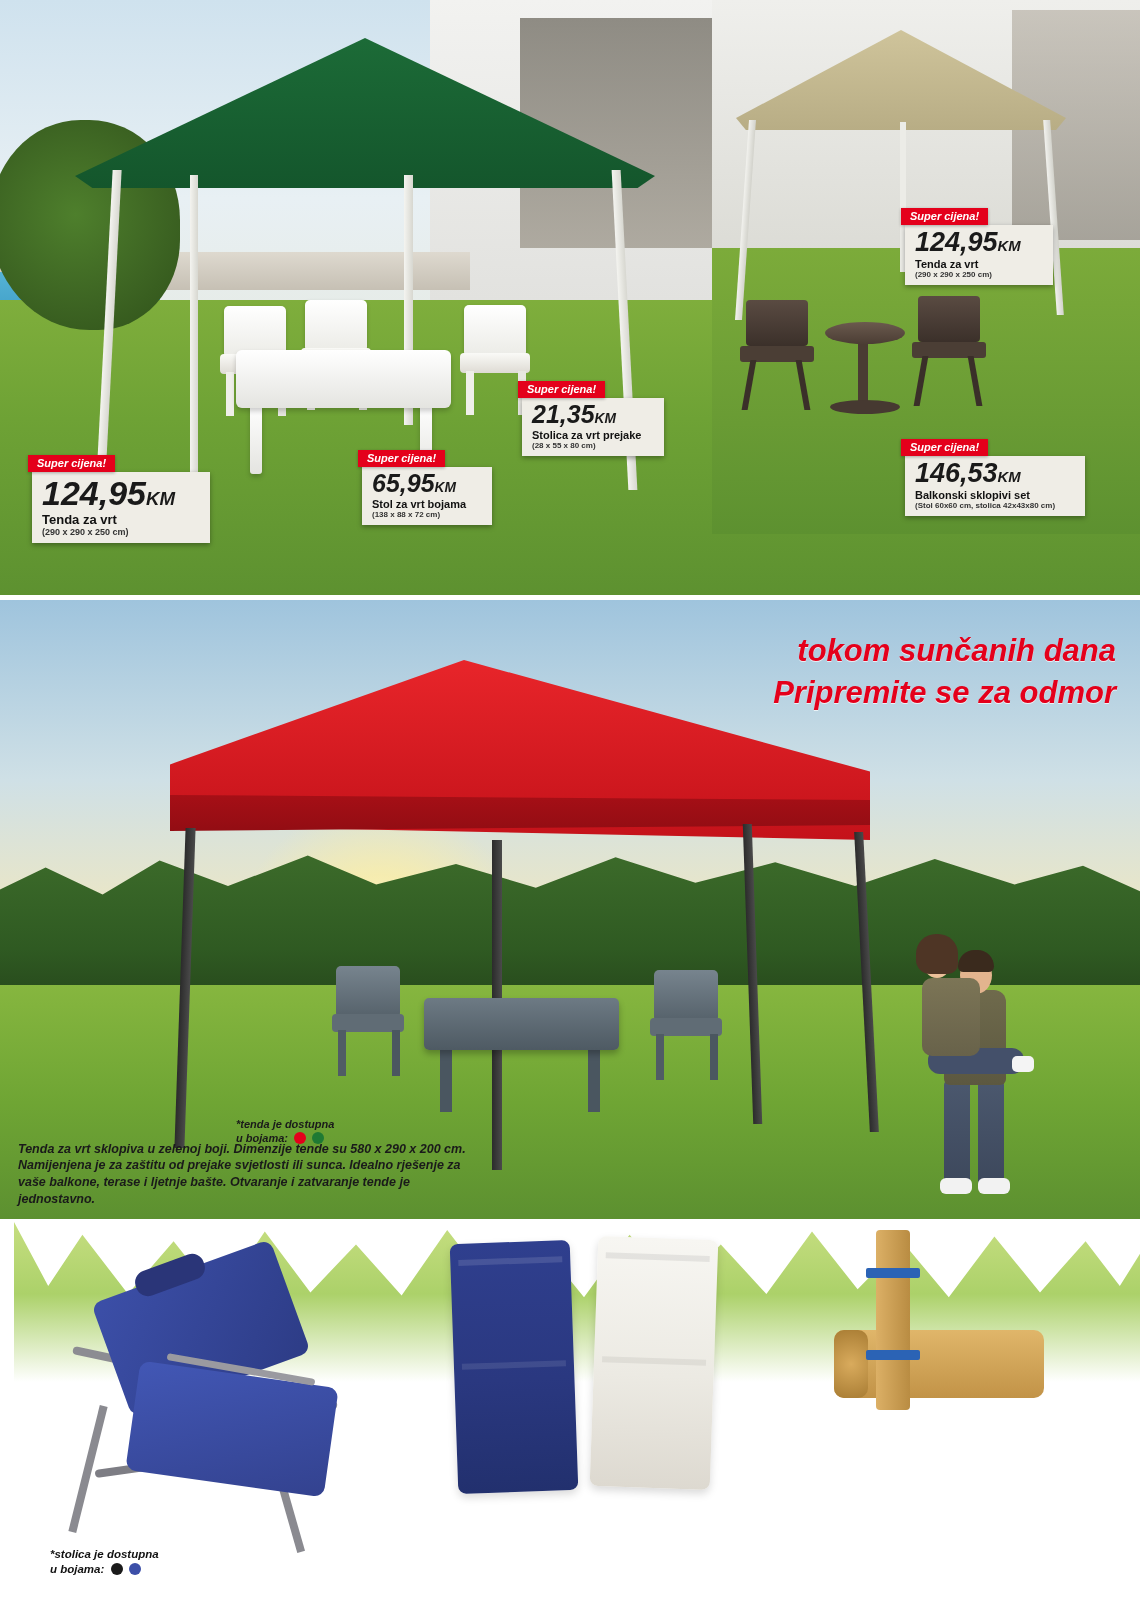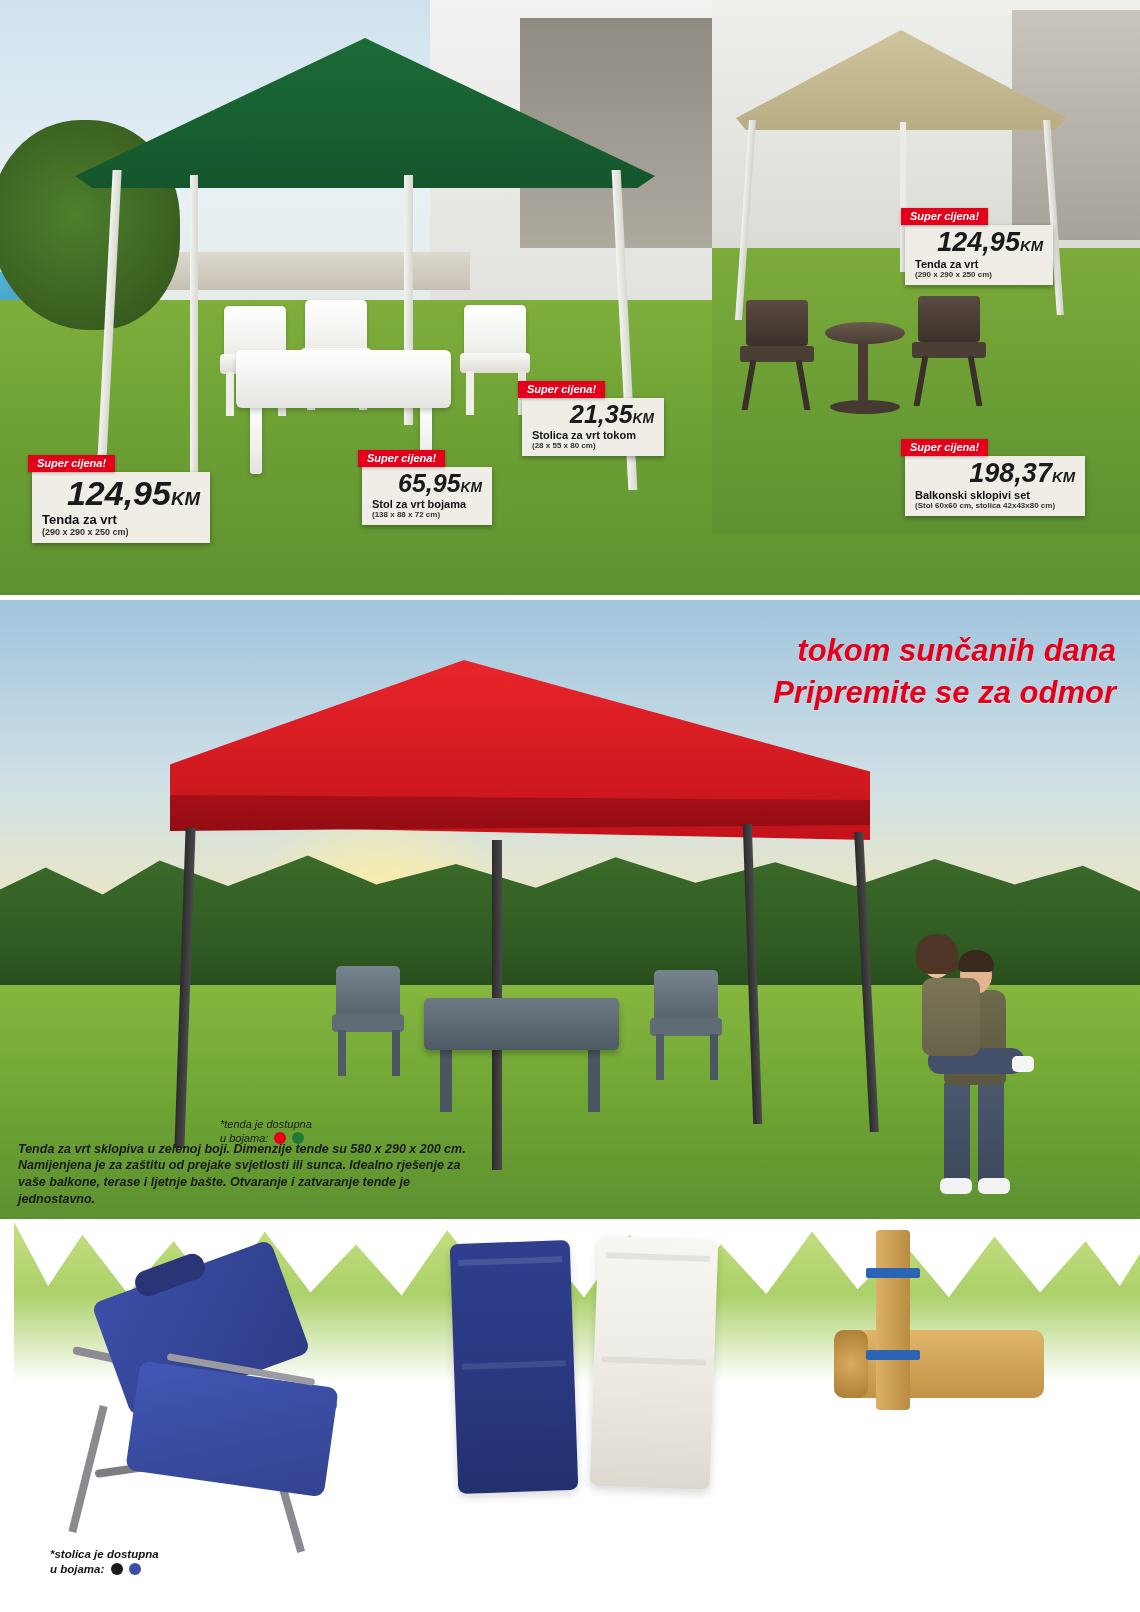--- a/index.html
+++ b/index.html
@@ -29,21 +29,20 @@
     padding: 2px 9px 3px 9px;
     white-space: nowrap;
     box-shadow: 0 1px 3px rgba(0,0,0,.3);
   }
   .tag .price {
     font-weight: bold;
     font-style: italic;
     color: #1a1a1a;
     line-height: 1;
     white-space: nowrap;
-    text-align: right;
   }
   .tag .price .km { font-size: 0.55em; }
   .tag .name {
     font-weight: bold;
     font-size: 13px;
     color: #111;
     margin-top: 2px;
     white-space: nowrap;
   }
   .tag .dims {
@@ -194,22 +193,22 @@
     color:#e4001b;
     font-weight:bold; font-style:italic;
     font-size:31px; line-height:1.35;
     text-shadow: 0 1px 0 rgba(255,255,255,.7);
   }
   .p2-desc {
     position:absolute; left:18px; bottom:12px; width:470px;
     font-size:12.5px; font-style:italic; font-weight:bold; color:#1a1a1a; line-height:1.35;
   }
   .p2-note {
-    position:absolute; left:220px; top:517px; width:140px;
-    font-size:11px; font-style:italic; font-weight:normal; color:#1a1a1a; line-height:1.3;
+    position:absolute; left:236px; top:517px; width:140px;
+    font-size:11px; font-style:italic; font-weight:bold; color:#1a1a1a; line-height:1.3;
   }
   .dot { display:inline-block; width:12px; height:12px; border-radius:50%; margin-left:3px; vertical-align:-2px;}
 
   
   .panel3 { position:absolute; left:14px; top:1222px; width:1140px; height:390px; background:#fff; overflow:hidden;}
   .p3-grass {
     position:absolute; left:0; top:0; width:1140px; height:160px;
     background: linear-gradient(180deg,#bcd86a 0%, #9dc94f 45%, #ffffff 100%);
     clip-path: polygon(0 0,3% 40%,6% 8%,10% 45%,14% 12%,18% 48%,22% 6%,26% 44%,30% 14%,34% 46%,38% 5%,42% 42%,46% 12%,50% 47%,54% 8%,58% 43%,62% 14%,66% 45%,70% 6%,74% 42%,78% 13%,82% 47%,86% 9%,90% 44%,94% 12%,97% 40%,100% 6%,100% 100%,0 100%);
     opacity:.85;
@@ -323,37 +322,37 @@
       </div>
       <div class="name" style="font-size:11px;">Stol za vrt bojama</div>
       <div class="dims" style="font-size:8px;">(138 x 88 x 72 cm)</div>
     </div>
 
     <div class="tag" style="left:522px; top:398px; width:142px;">
       <div class="banner">Super cijena!</div>
       <div class="price" style="font-size:25px;">
         <span>21,35</span><span class="km">KM</span>
       </div>
-      <div class="name" style="font-size:11px;">Stolica za vrt tokom</div>
+      <div class="name" style="font-size:11px;">Stolica za vrt prejake</div>
       <div class="dims" style="font-size:8px;">(28 x 55 x 80 cm)</div>
     </div>
 
     <div class="tag" style="left:905px; top:225px; width:148px;">
       <div class="banner">Super cijena!</div>
       <div class="price" style="font-size:27px;">
         <span>124,95</span><span class="km">KM</span>
       </div>
       <div class="name" style="font-size:11px;">Tenda za vrt</div>
       <div class="dims" style="font-size:8px;">(290 x 290 x 250 cm)</div>
     </div>
 
     <div class="tag" style="left:905px; top:456px; width:180px;">
       <div class="banner">Super cijena!</div>
       <div class="price" style="font-size:27px;">
-        <span>198,37</span><span class="km">KM</span>
+        <span>146,53</span><span class="km">KM</span>
       </div>
       <div class="name" style="font-size:11px;">Balkonski sklopivi set</div>
       <div class="dims" style="font-size:8px;">(Stol 60x60 cm, stolica 42x43x80 cm)</div>
     </div>
   </div>
 
   <div class="divider" style="top:595px;"></div>
 
   <div class="panel2">
     <div class="p2-sky"></div>

